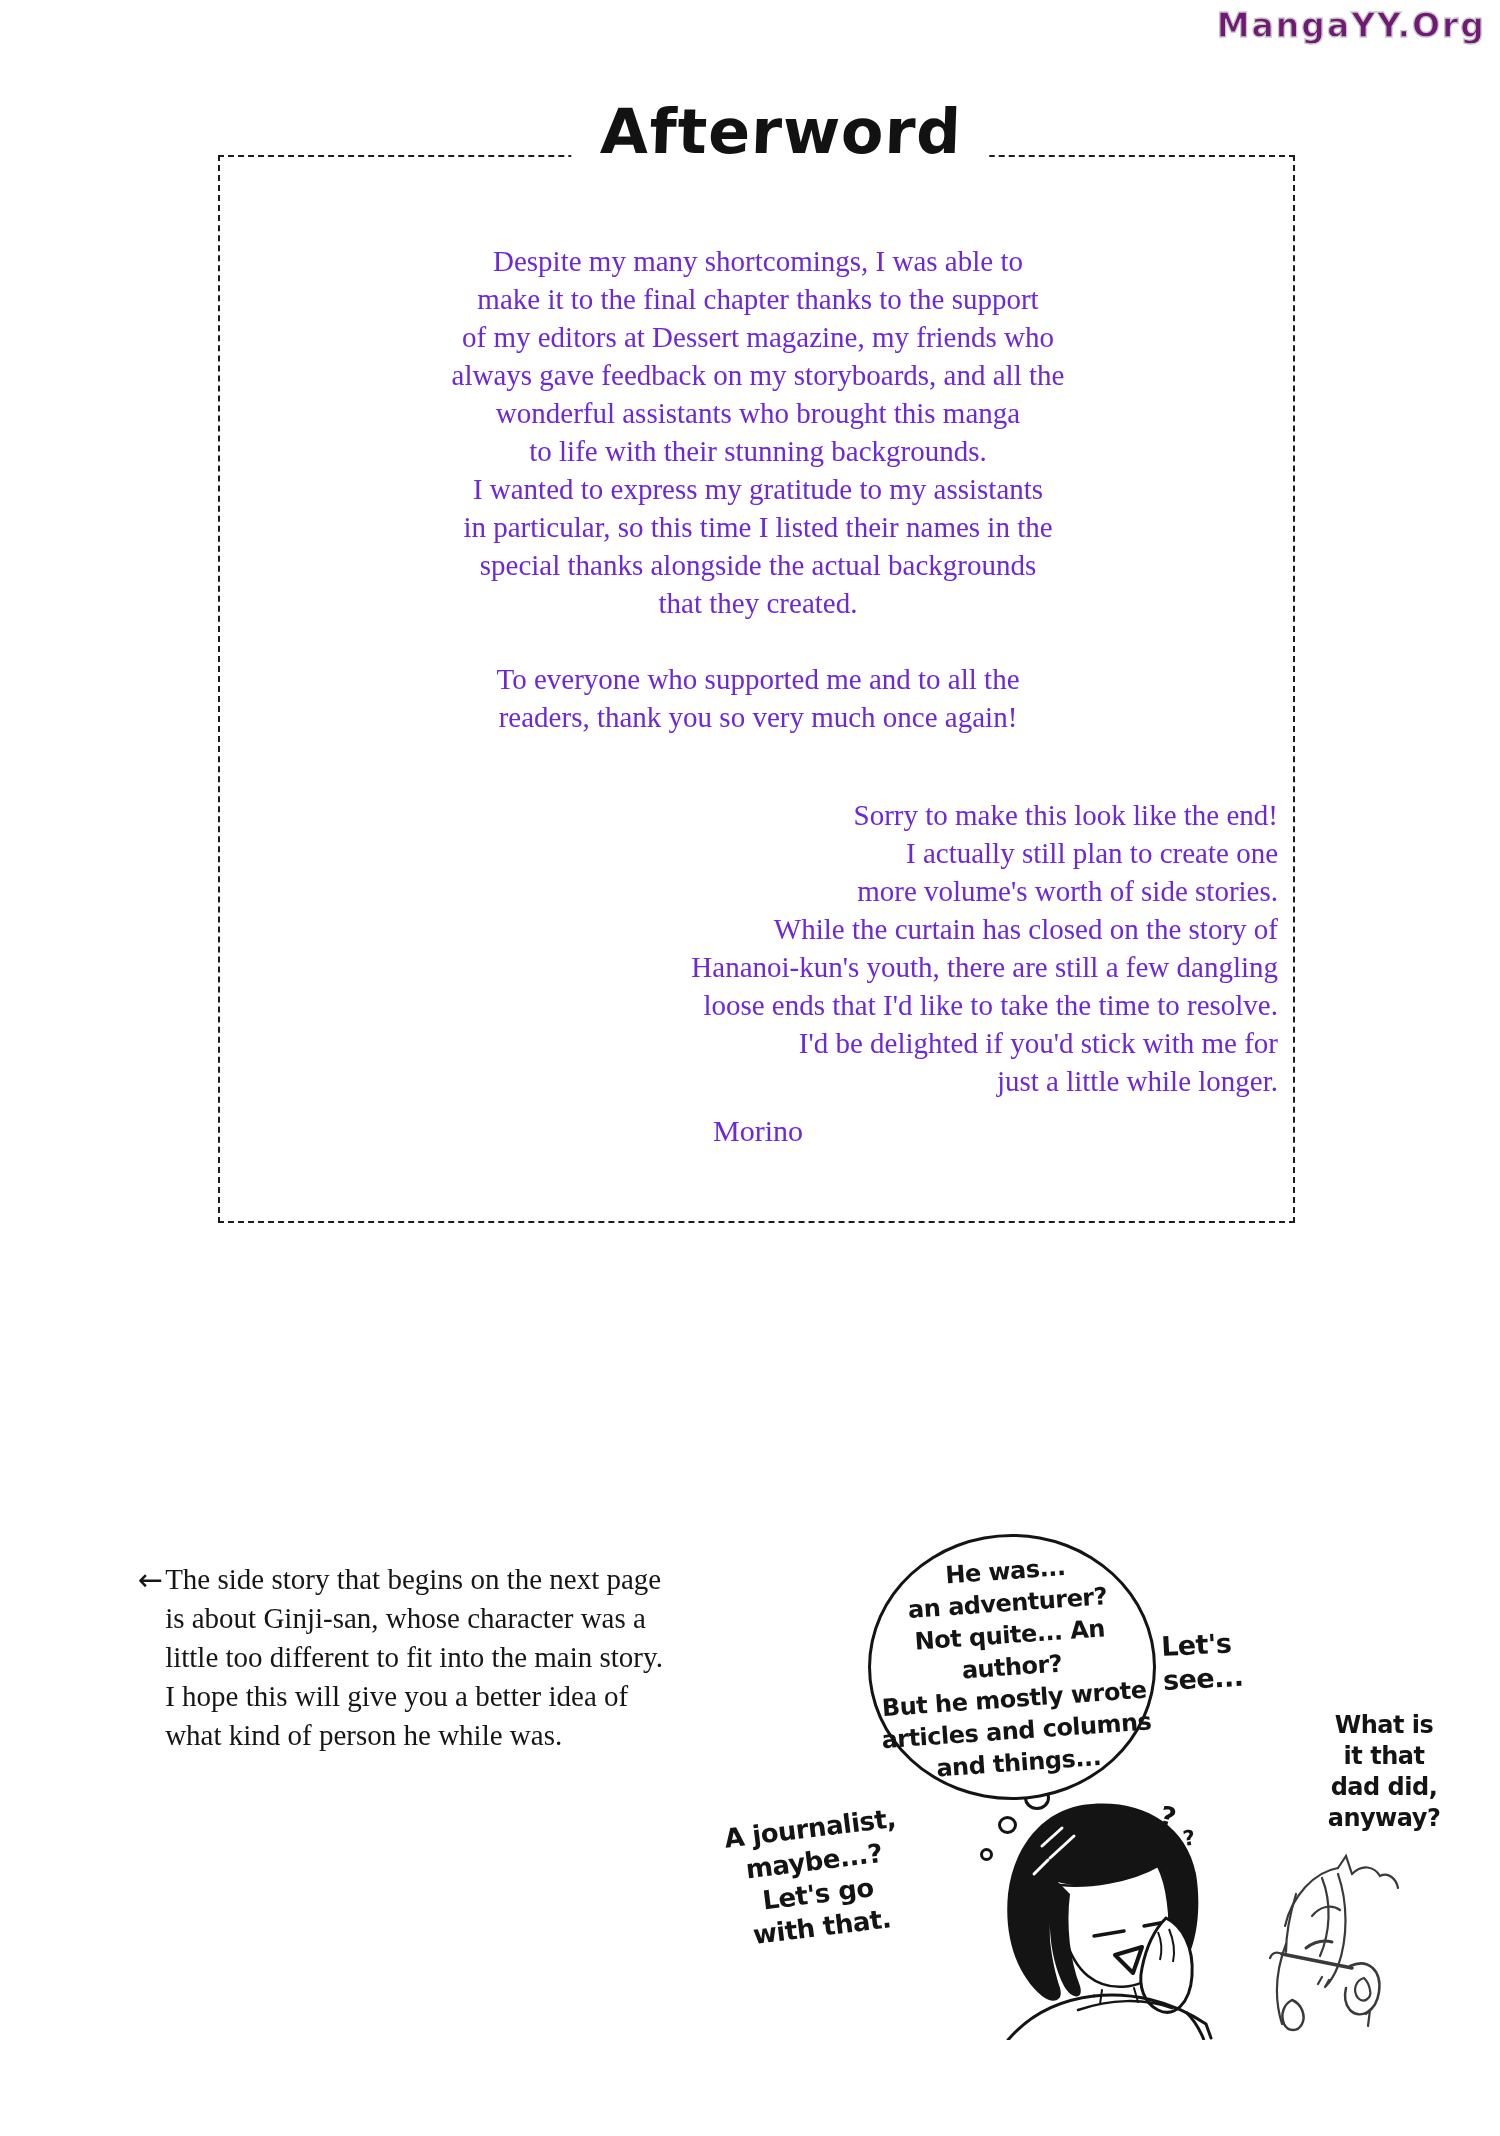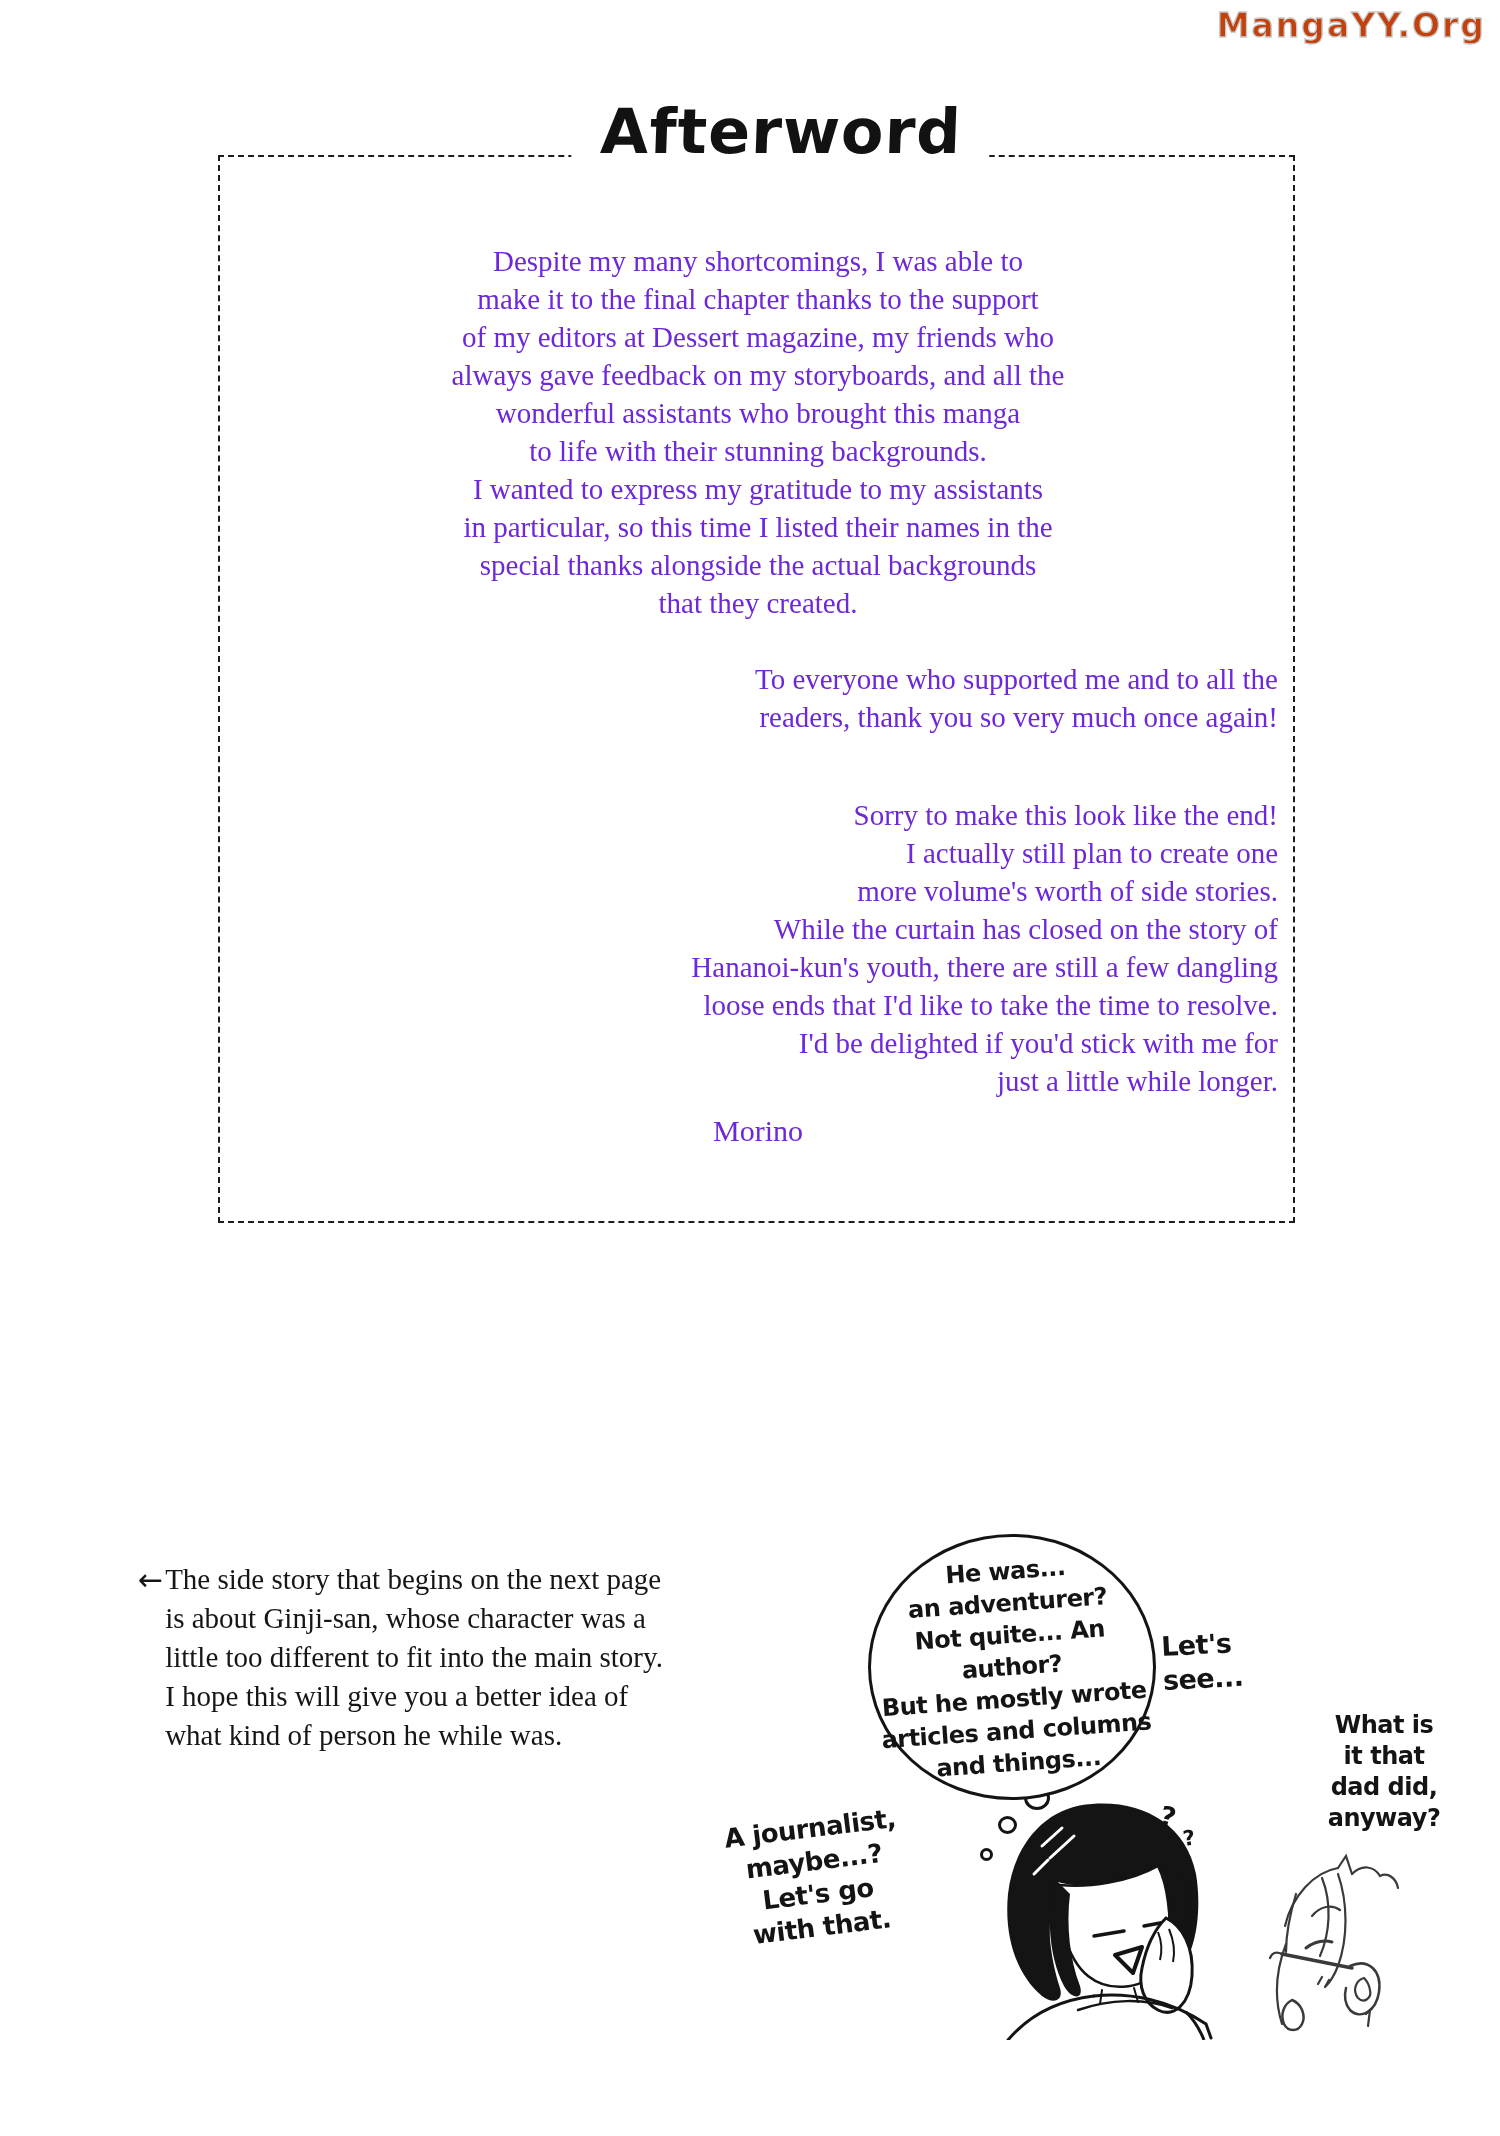--- a/index.html
+++ b/index.html
@@ -12,21 +12,21 @@
     font-family:"Liberation Serif","DejaVu Serif",serif;
     color:#161616;
   }
   .preline { white-space:pre-line; }
 
   
   .watermark {
     position:absolute; top:6px; right:14px;
     font-family:"DejaVu Sans",sans-serif;
     font-weight:800; font-size:33px; letter-spacing:2px;
-    color:#c2410c;
+    color:#701a75;
     -webkit-text-stroke:1.3px #c9c9c9;
   }
 
   
   .afterword-box {
     position:absolute; left:218px; top:155px;
     width:1077px; height:1068px;
     border:2.5px dashed #1c1c1c;
     background:transparent;
   }
@@ -42,21 +42,21 @@
     z-index:2;
     transform:skewX(-2deg);
   }
   .aw-par {
     position:absolute; left:238px; width:1040px;
     text-align:center;
     font-size:29px; line-height:38px;
     color:#6d28d9;
   }
   .aw-p1 { top:242px; }
-  .aw-p2 { top:660px;text-align:right; }
+  .aw-p2 { top:660px; }
   .aw-p3 { top:796px;text-align:right; }
   .aw-sign { top:1112px; font-size:30px; }
 
   
   .side-note {
     position:absolute; left:138px; top:1560px;
     display:flex; align-items:flex-start;
     font-size:29px; line-height:39px;
   }
   .side-note .arrow {

